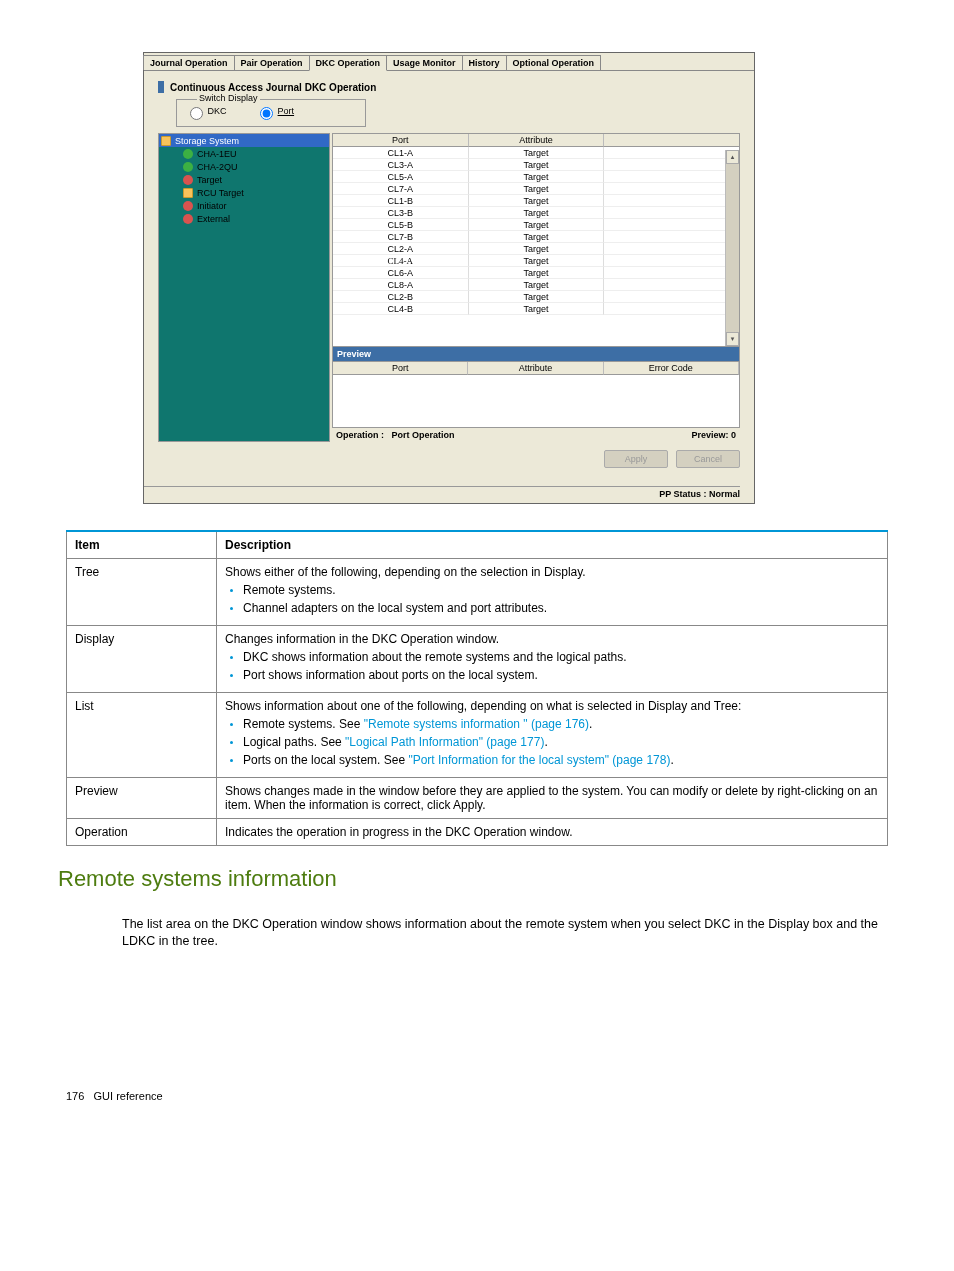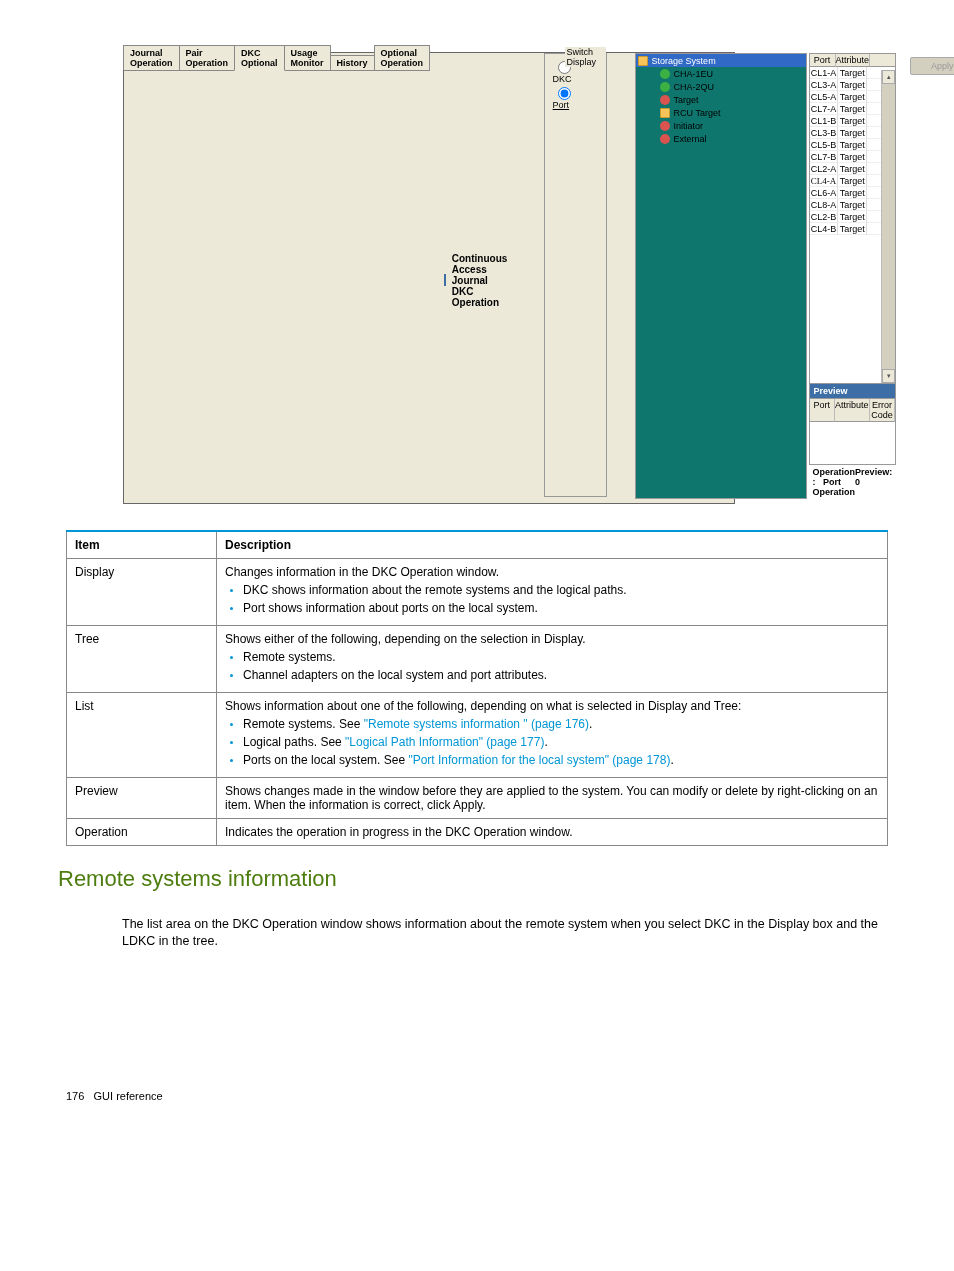--- a/index.html
+++ b/index.html
@@ -10,28 +10,28 @@
     font-family: Arial, Helvetica, sans-serif;
     font-size: 10.5px;
     color: #000;
     width: 954px;
   }
   .page {
     padding: 52px 66px 40px 66px;
   }
   
   .shot {
-    margin-left: 57px;
+    margin-left: 77px;
     width: 612px;
     height: 452px;
     background: #ece9d8;
     border: 1px solid #666;
     position: relative;
     display: flex;
-    flex-direction: row;
+    flex-direction: column;
   }
   .tabs {
     display: flex;
     align-items: flex-end;
     height: 18px;
     border-bottom: 1px solid #888;
     background: #ece9d8;
   }
   .tab {
     font-size: 9px;
@@ -260,21 +260,21 @@
 </style>
 </head>
 <body>
 
 <div class="page">
 
   <div class="shot">
     <div class="tabs">
       <div class="tab">Journal Operation</div>
       <div class="tab">Pair Operation</div>
-      <div class="tab active">DKC Optional</div>
+      <div class="tab active">DKC Operation</div>
       <div class="tab">Usage Monitor</div>
       <div class="tab">History</div>
       <div class="tab">Optional Operation</div>
     </div>
 
     <div class="panel-title">Continuous Access Journal DKC Operation</div>
 
     <div class="switch-display">
       <span class="legend">Switch Display</span>
       <label><input type="radio" name="sd" style=""> <span>DKC</span></label>
@@ -427,36 +427,36 @@
 
   <table class="desc-table">
     <thead>
       <tr>
         <th>Item</th>
         <th>Description</th>
       </tr>
     </thead>
     <tbody>
       <tr>
+        <td class="item-col">Tree</td>
+        <td>
+          <span>Shows either of the following, depending on the selection in Display.</span>
+          <ul>
+            <li>Remote systems.</li>
+            <li>Channel adapters on the local system and port attributes.</li>
+          </ul>
+        </td>
+      </tr>
+      <tr>
         <td class="item-col">Display</td>
         <td>
           <span>Changes information in the DKC Operation window.</span>
           <ul>
             <li>DKC shows information about the remote systems and the logical paths.</li>
             <li>Port shows information about ports on the local system.</li>
-          </ul>
-        </td>
-      </tr>
-      <tr>
-        <td class="item-col">Tree</td>
-        <td>
-          <span>Shows either of the following, depending on the selection in Display.</span>
-          <ul>
-            <li>Remote systems.</li>
-            <li>Channel adapters on the local system and port attributes.</li>
           </ul>
         </td>
       </tr>
       <tr>
         <td class="item-col">List</td>
         <td>
           <span>Shows information about one of the following, depending on what is selected in Display and Tree:</span>
           <ul>
             <li><span>Remote systems. See </span><span class="link">"Remote systems information " (page 176)</span>.</li>
             <li><span>Logical paths. See </span><span class="link">"Logical Path Information" (page 177)</span>.</li>

